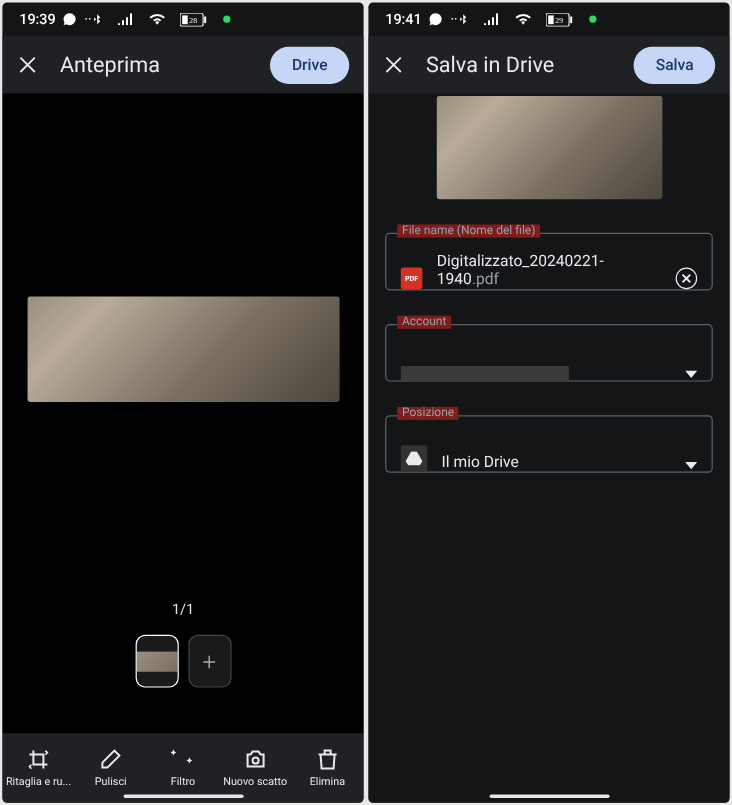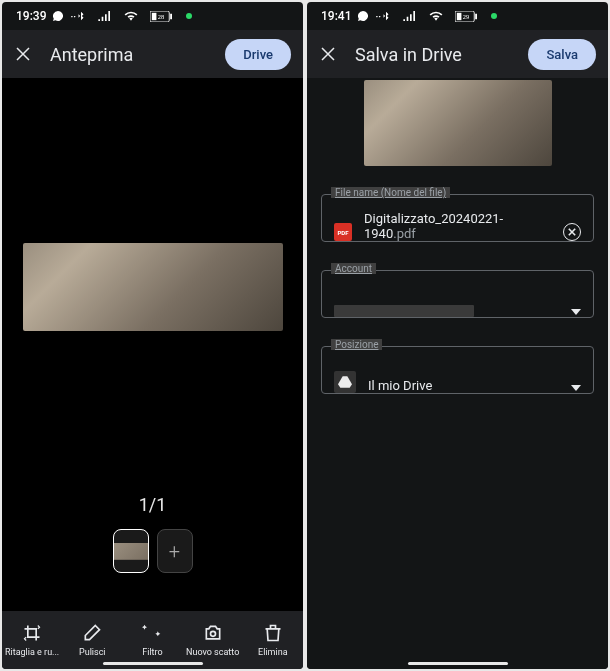--- a/index.html
+++ b/index.html
@@ -63,21 +63,21 @@
     align-items: center;
     justify-content: center;
   }
   .scan-img {
     width: 260px;
     height: 88px;
     background: linear-gradient(135deg, #9a8f7f 0%, #b8ab98 20%, #7a6f62 60%, #4d463d 100%);
     border-radius: 2px;
   }
   .scan-img.small { width: 188px; height: 86px; margin: 2px auto 0;}
-  .page-counter { text-align: center; font-size: 18px; color: #e8e8e8; padding: 6px 0 14px;}
+  .page-counter { text-align: center; font-size: 12px; color: #e8e8e8; padding: 6px 0 14px;}
   .thumb-row { display: flex; gap: 8px; justify-content: center; padding-bottom: 30px;}
   .thumb {
     width: 36px; height: 44px; border-radius: 8px;
     border: 1.5px solid #fff;
     background: linear-gradient(135deg, #9a8f7f, #7a6f62);
     background-size: 100% 40%;
     background-repeat: no-repeat;
     background-position: center;
     background-color: #1a1a1a;
   }
@@ -118,25 +118,24 @@
     display: flex;
     align-items: flex-end;
     padding: 0 12px;
     gap: 12px;
     font-size: 13px;
     color: #e8eaed;
   }
   .field-legend {
     position: absolute;
     top: -7px; left: 10px;
-    background: #404040;
+    background: #7f1d1d;
     padding: 0 4px;
     font-size: 10px;
     color: #9aa0a6;
-    text-decoration: underline;
   }
   .pdf-badge {
     width: 18px; height: 18px; background: #d93025; border-radius: 2px;
     color: #fff; font-size: 6px; font-weight: 700;
     display: flex; align-items: center; justify-content: center;
   }
   .drive-icon {
     width: 22px; height: 22px; background: #333; border-radius: 2px;
     display: flex; align-items: center; justify-content: center;
   }

